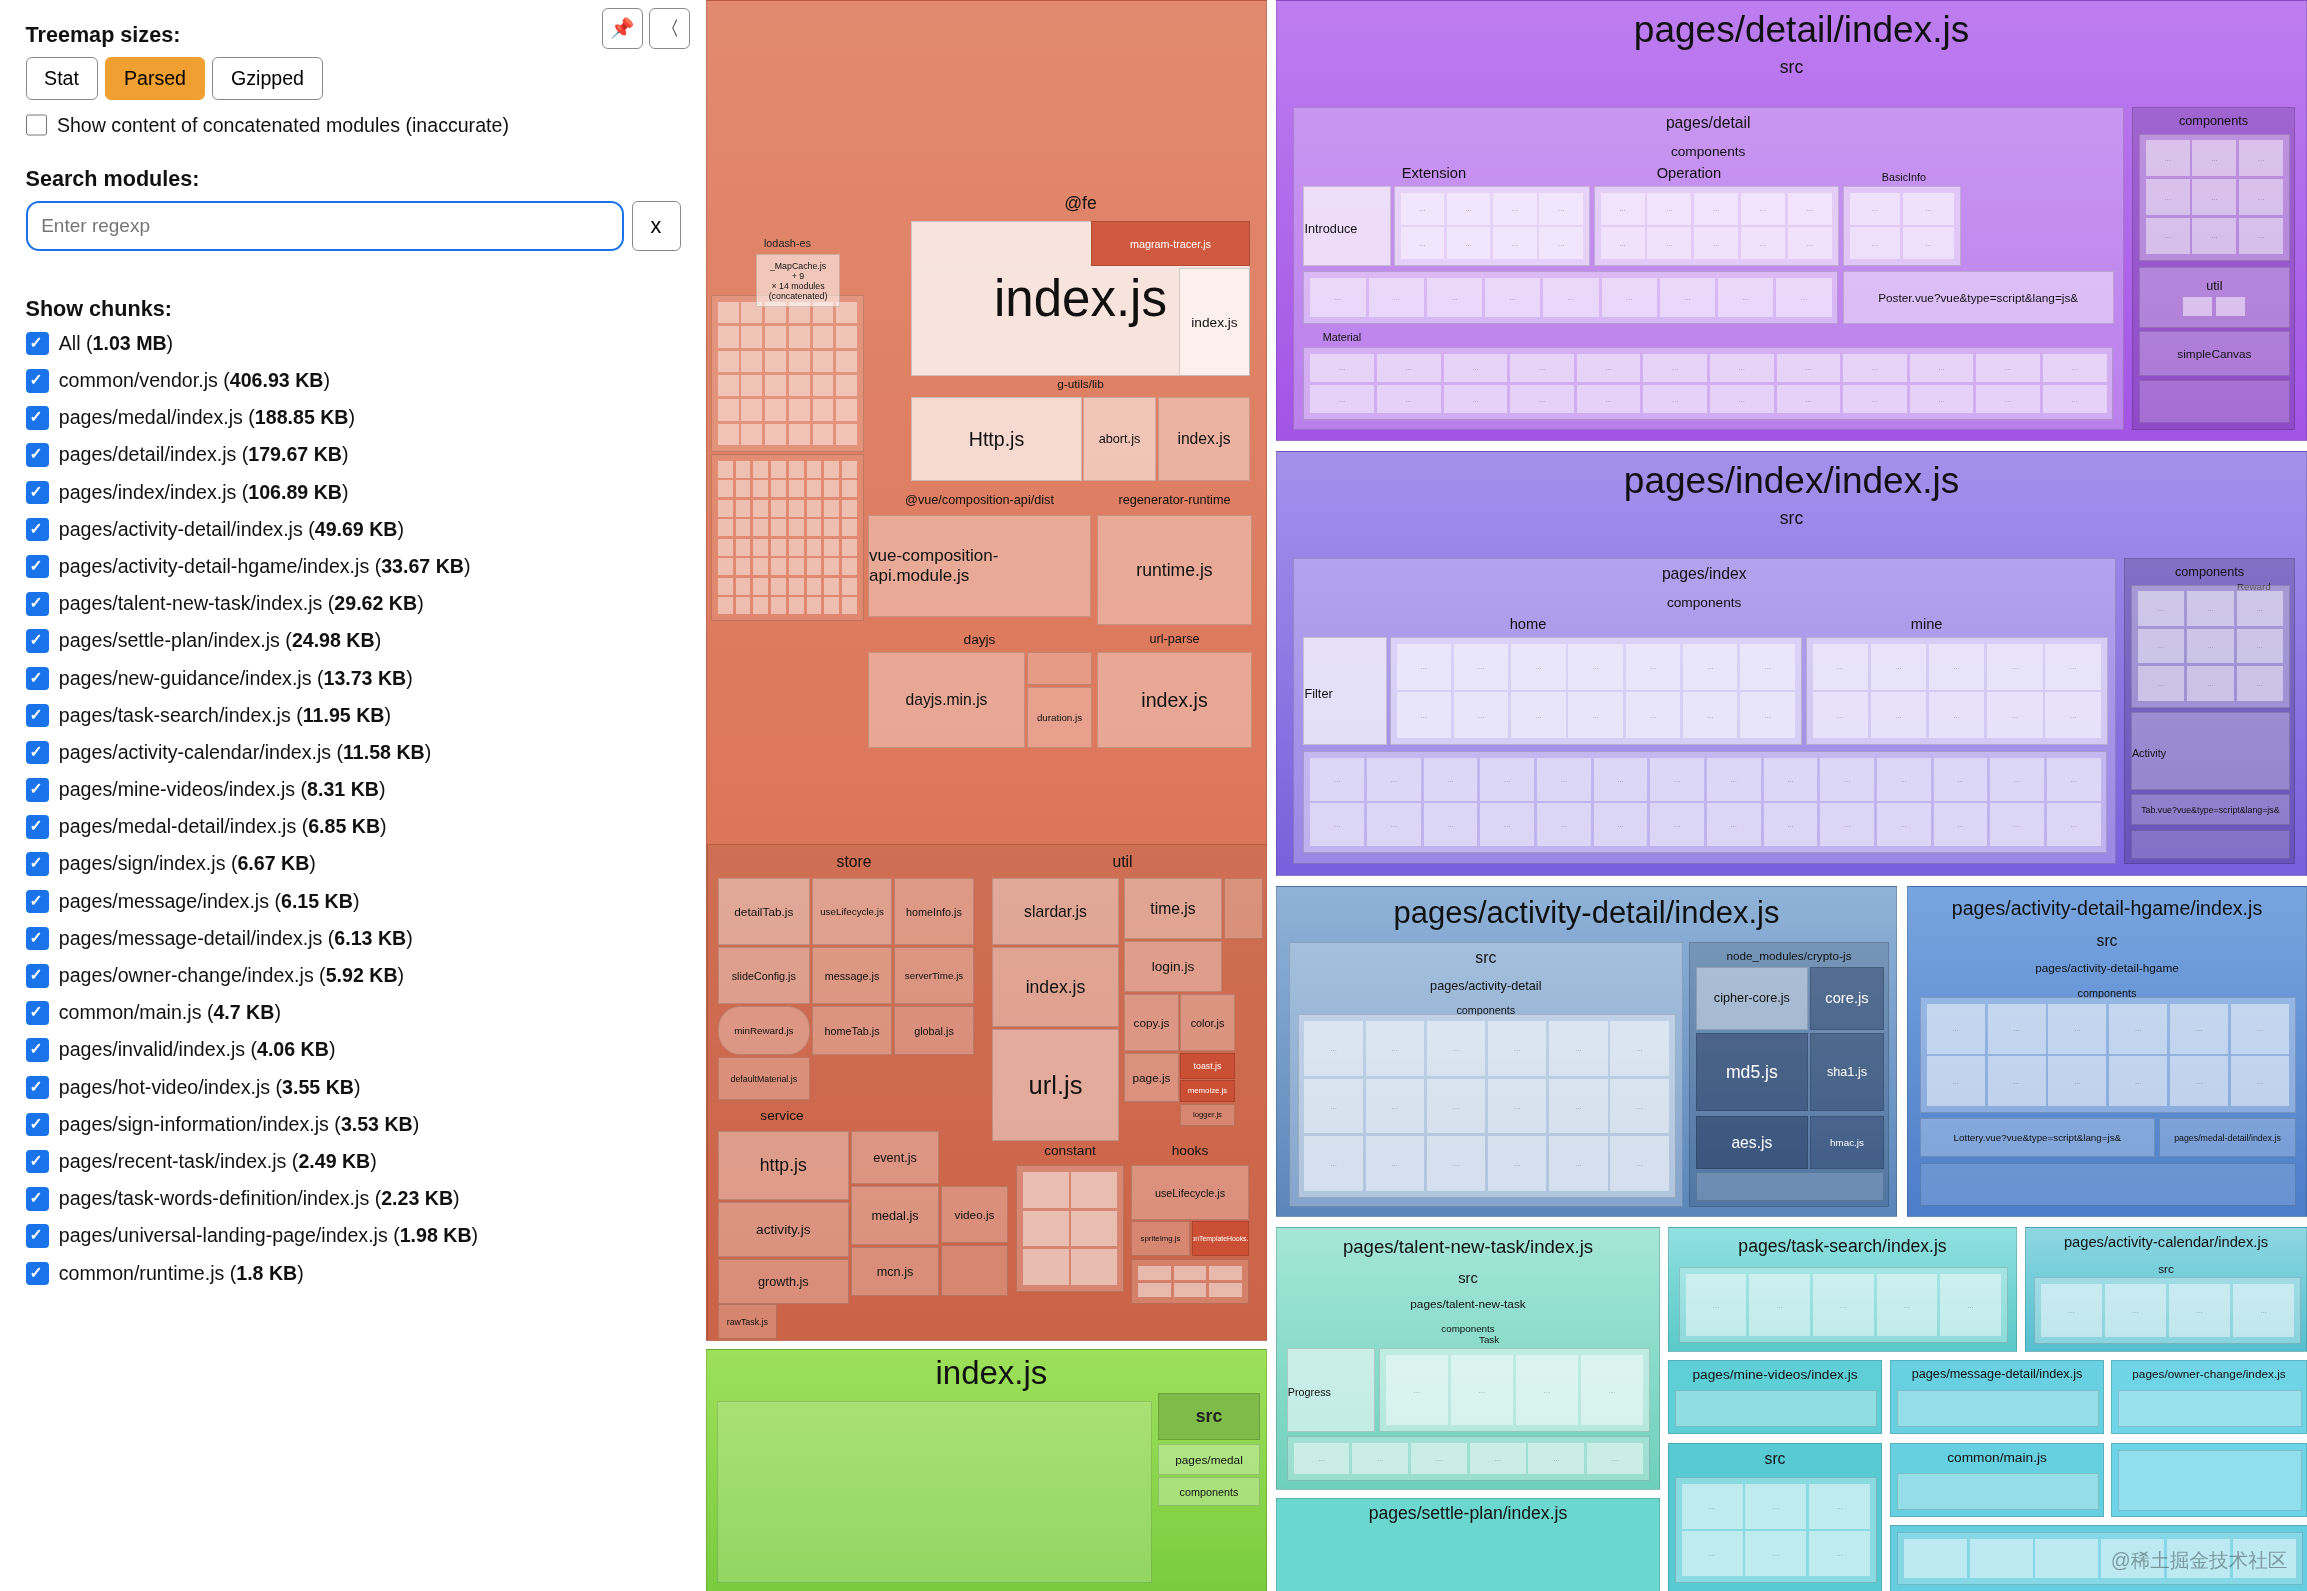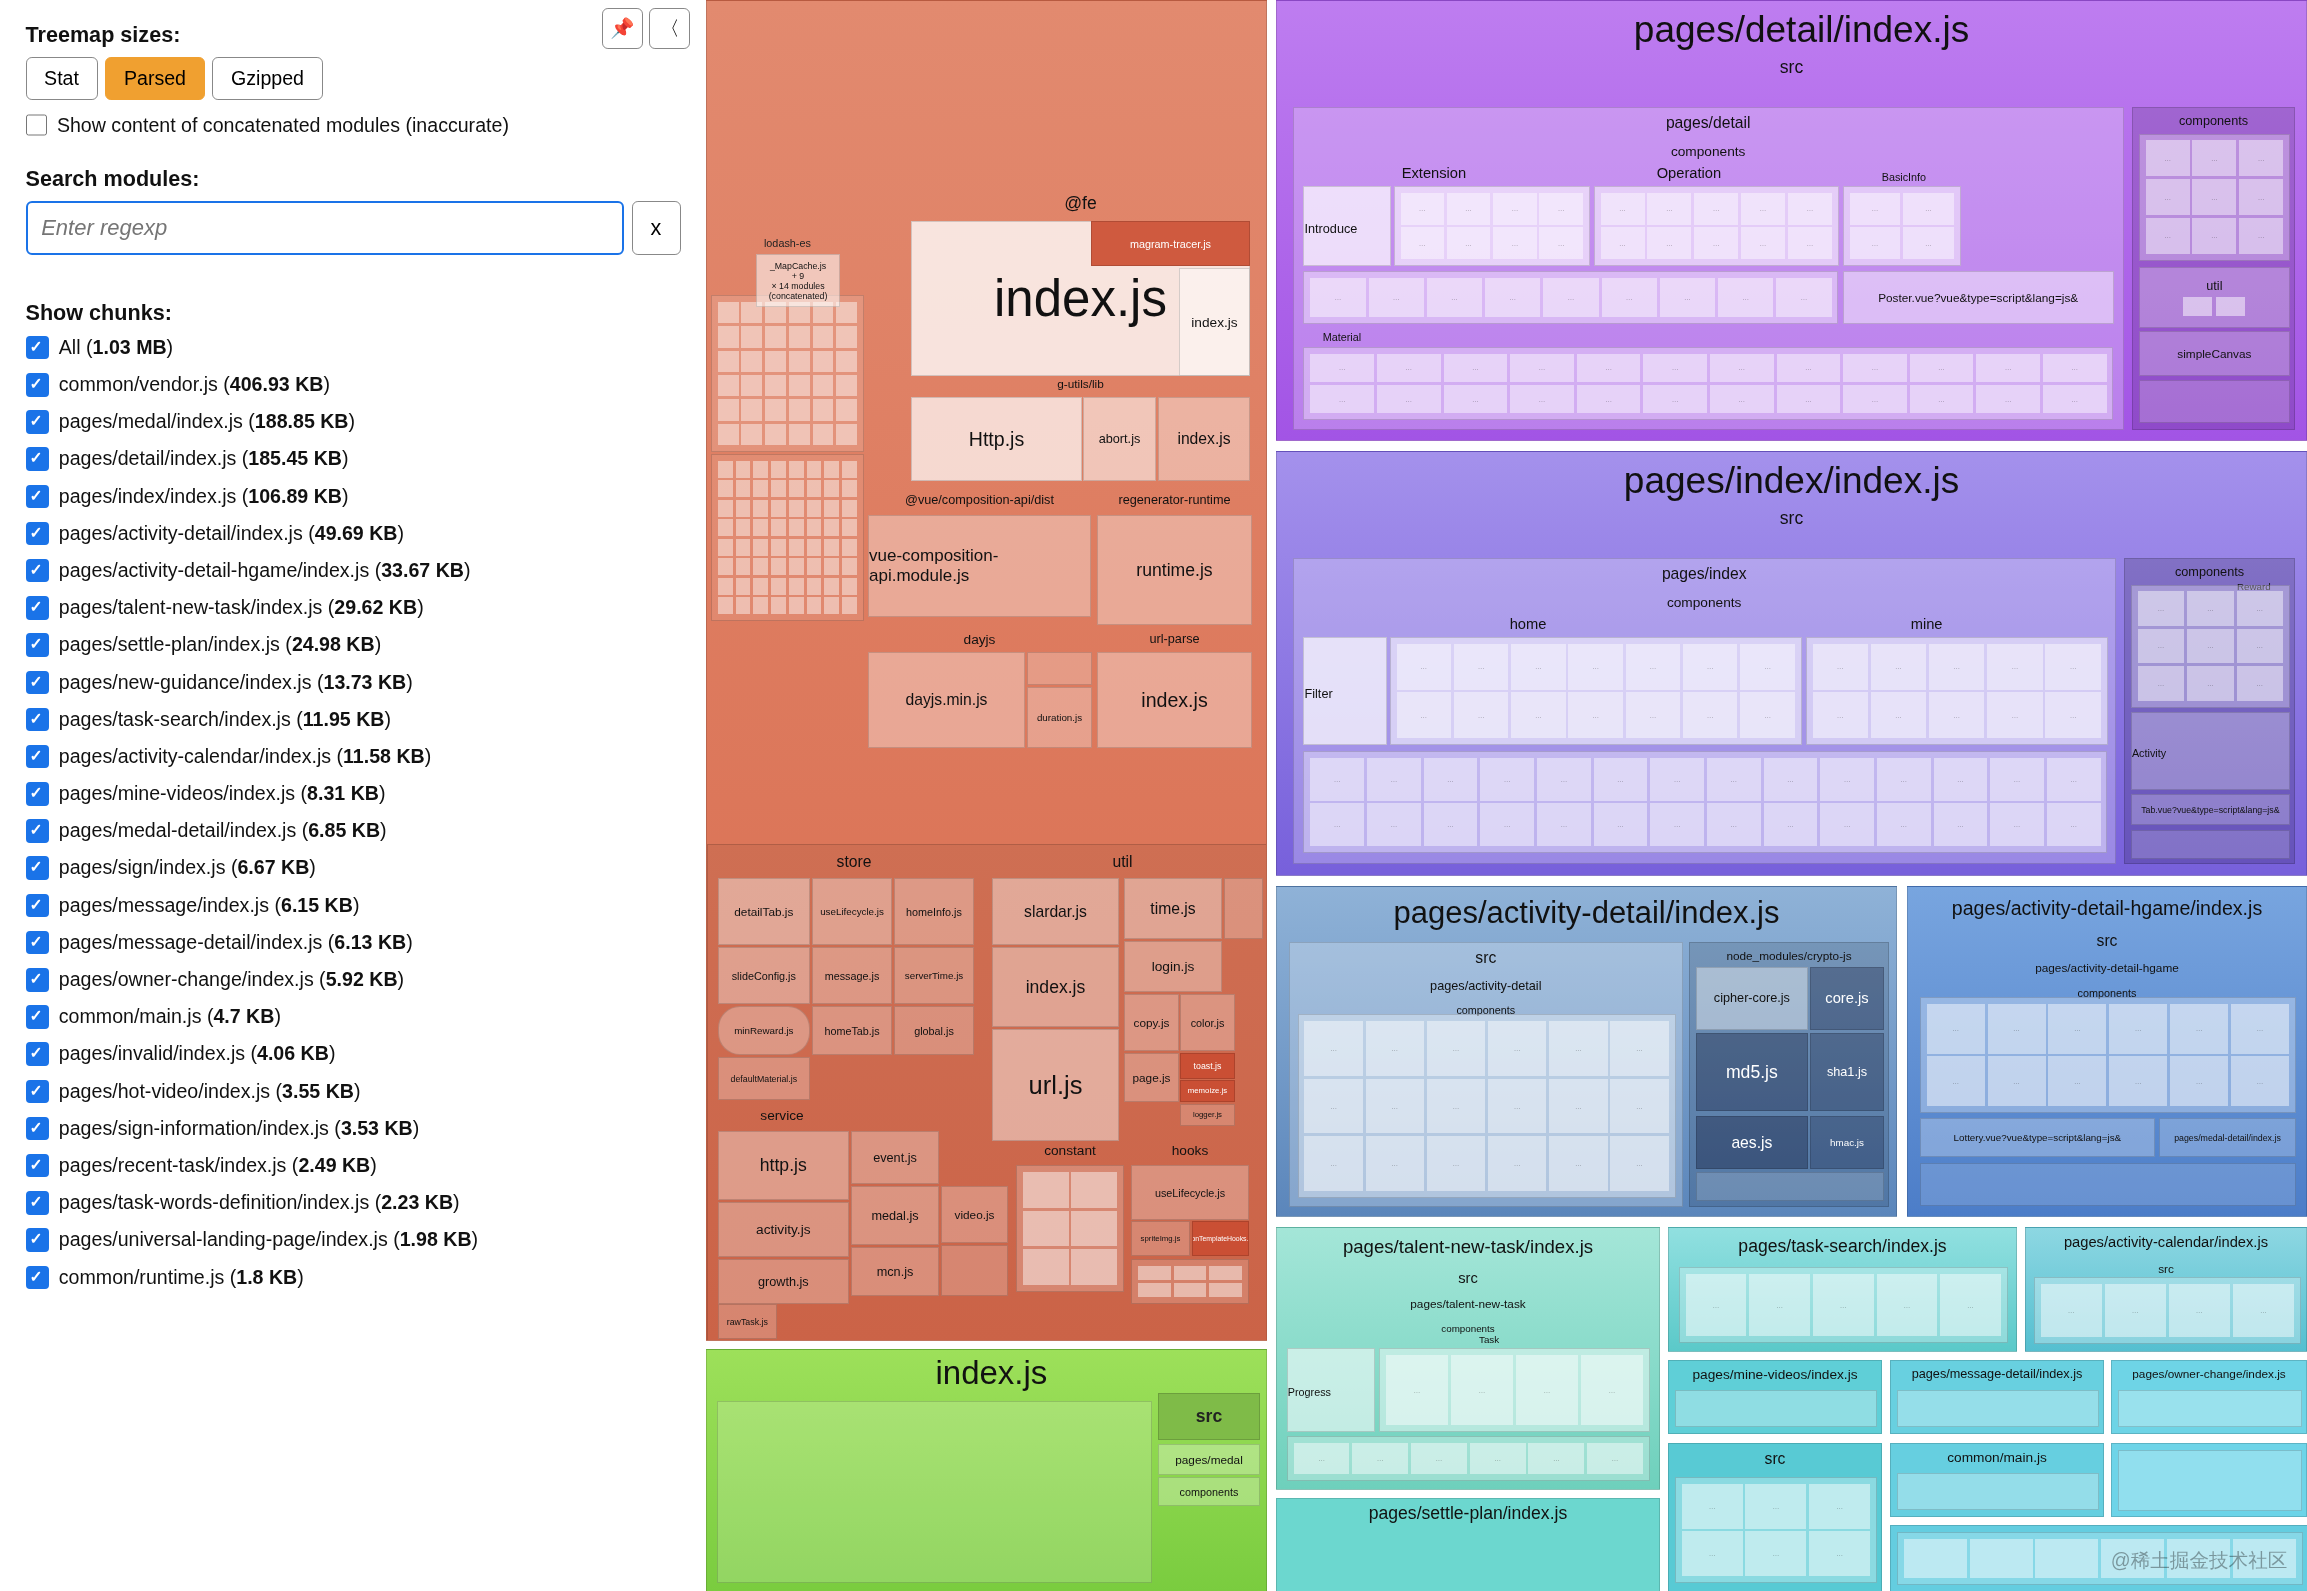--- a/index.html
+++ b/index.html
@@ -7,21 +7,21 @@
   .sidebar { position: absolute; left: 0; top: 0; width: 706px; height: 100%; background: #fff; padding: 21.6px 25.5px; z-index: 5; }
   .top-btns { position: absolute; top: 7.8px; right: 15.7px; display: flex; gap: 5.9px; }
   .icon-btn { width: 41px; height: 41px; border: 1.5px solid #888; border-radius: 5.9px; background: #fff; display: flex; align-items: center; justify-content: center; font-size: 19.6px; cursor: pointer; }
   h4 { font-size: 21.6px; font-weight: 700; margin-bottom: 9.8px; }
   .size-toggles { display: flex; gap: 7.8px; margin-bottom: 13.7px; }
   .size-btn { padding: 8.8px 17.6px; border: 1.5px solid #888; border-radius: 5.9px; background: #fff; font-size: 19.6px; cursor: pointer; }
   .size-btn.active { background: #f0a030; border-color: #f0a030; }
   .concat-row { display: flex; align-items: center; gap: 9.8px; font-size: 19.6px; margin-bottom: 29px; }
   .concat-row input { width: 21.6px; height: 21.6px; }
   .search-row { display: flex; gap: 7.8px; margin-bottom: 45px; margin-top: 9.8px; }
-  .search-input { flex: 1; padding: 11.8px 13.7px; font-size: 22px; border: 2.5px solid #1a73e8; border-radius: 6px; outline: none; font-style: italic; }
+  .search-input { flex: 1; padding: 11.8px 13.7px; font-size: 19px; border: 2.5px solid #1a73e8; border-radius: 13px; outline: none; }
   .clear-btn { width: 49px; border: 1.5px solid #888; border-radius: 5.9px; background: #fff; font-size: 21.6px; cursor: pointer; }
   .chunks-list { display: flex; flex-direction: column; gap: 13.7px; font-size: 19.6px; }
   .chunk-row { display: flex; align-items: center; gap: 9.8px; line-height: 1.2; }
   .chunk-row input[type=checkbox] { appearance: none; width: 23.5px; height: 23.5px; border-radius: 3.9px; background: #1a73e8; position: relative; flex-shrink: 0; cursor: pointer; }
   .chunk-row input[type=checkbox]::after { content: "✓"; color: #fff; font-size: 15.7px; font-weight: 700; position: absolute; left: 3.9px; top: 1px; }
   .chunk-label { white-space: nowrap; }
   .chunk-size { font-weight: 700; }
 
   .treemap-area { position: absolute; left: 0; top: 0; width: 2307px; height: 1592px; }
   .block { position: absolute; border: 1px solid rgba(0,0,0,.15); display: flex; flex-direction: column; overflow: hidden; }
@@ -817,21 +817,21 @@
       <label class="chunk-row">
         <input type="checkbox" checked="" style="">
         <span class="chunk-label">common/vendor.js (<span class="chunk-size">406.93 KB</span>)</span>
       </label>
       <label class="chunk-row">
         <input type="checkbox" checked="" style="">
         <span class="chunk-label">pages/medal/index.js (<span class="chunk-size">188.85 KB</span>)</span>
       </label>
       <label class="chunk-row">
         <input type="checkbox" checked="" style="">
-        <span class="chunk-label">pages/detail/index.js (<span class="chunk-size">185.45 KB</span>)</span>
+        <span class="chunk-label">pages/detail/index.js (<span class="chunk-size">179.67 KB</span>)</span>
       </label>
       <label class="chunk-row">
         <input type="checkbox" checked="" style="">
         <span class="chunk-label">pages/index/index.js (<span class="chunk-size">106.89 KB</span>)</span>
       </label>
       <label class="chunk-row">
         <input type="checkbox" checked="" style="">
         <span class="chunk-label">pages/activity-detail/index.js (<span class="chunk-size">49.69 KB</span>)</span>
       </label>
       <label class="chunk-row">

